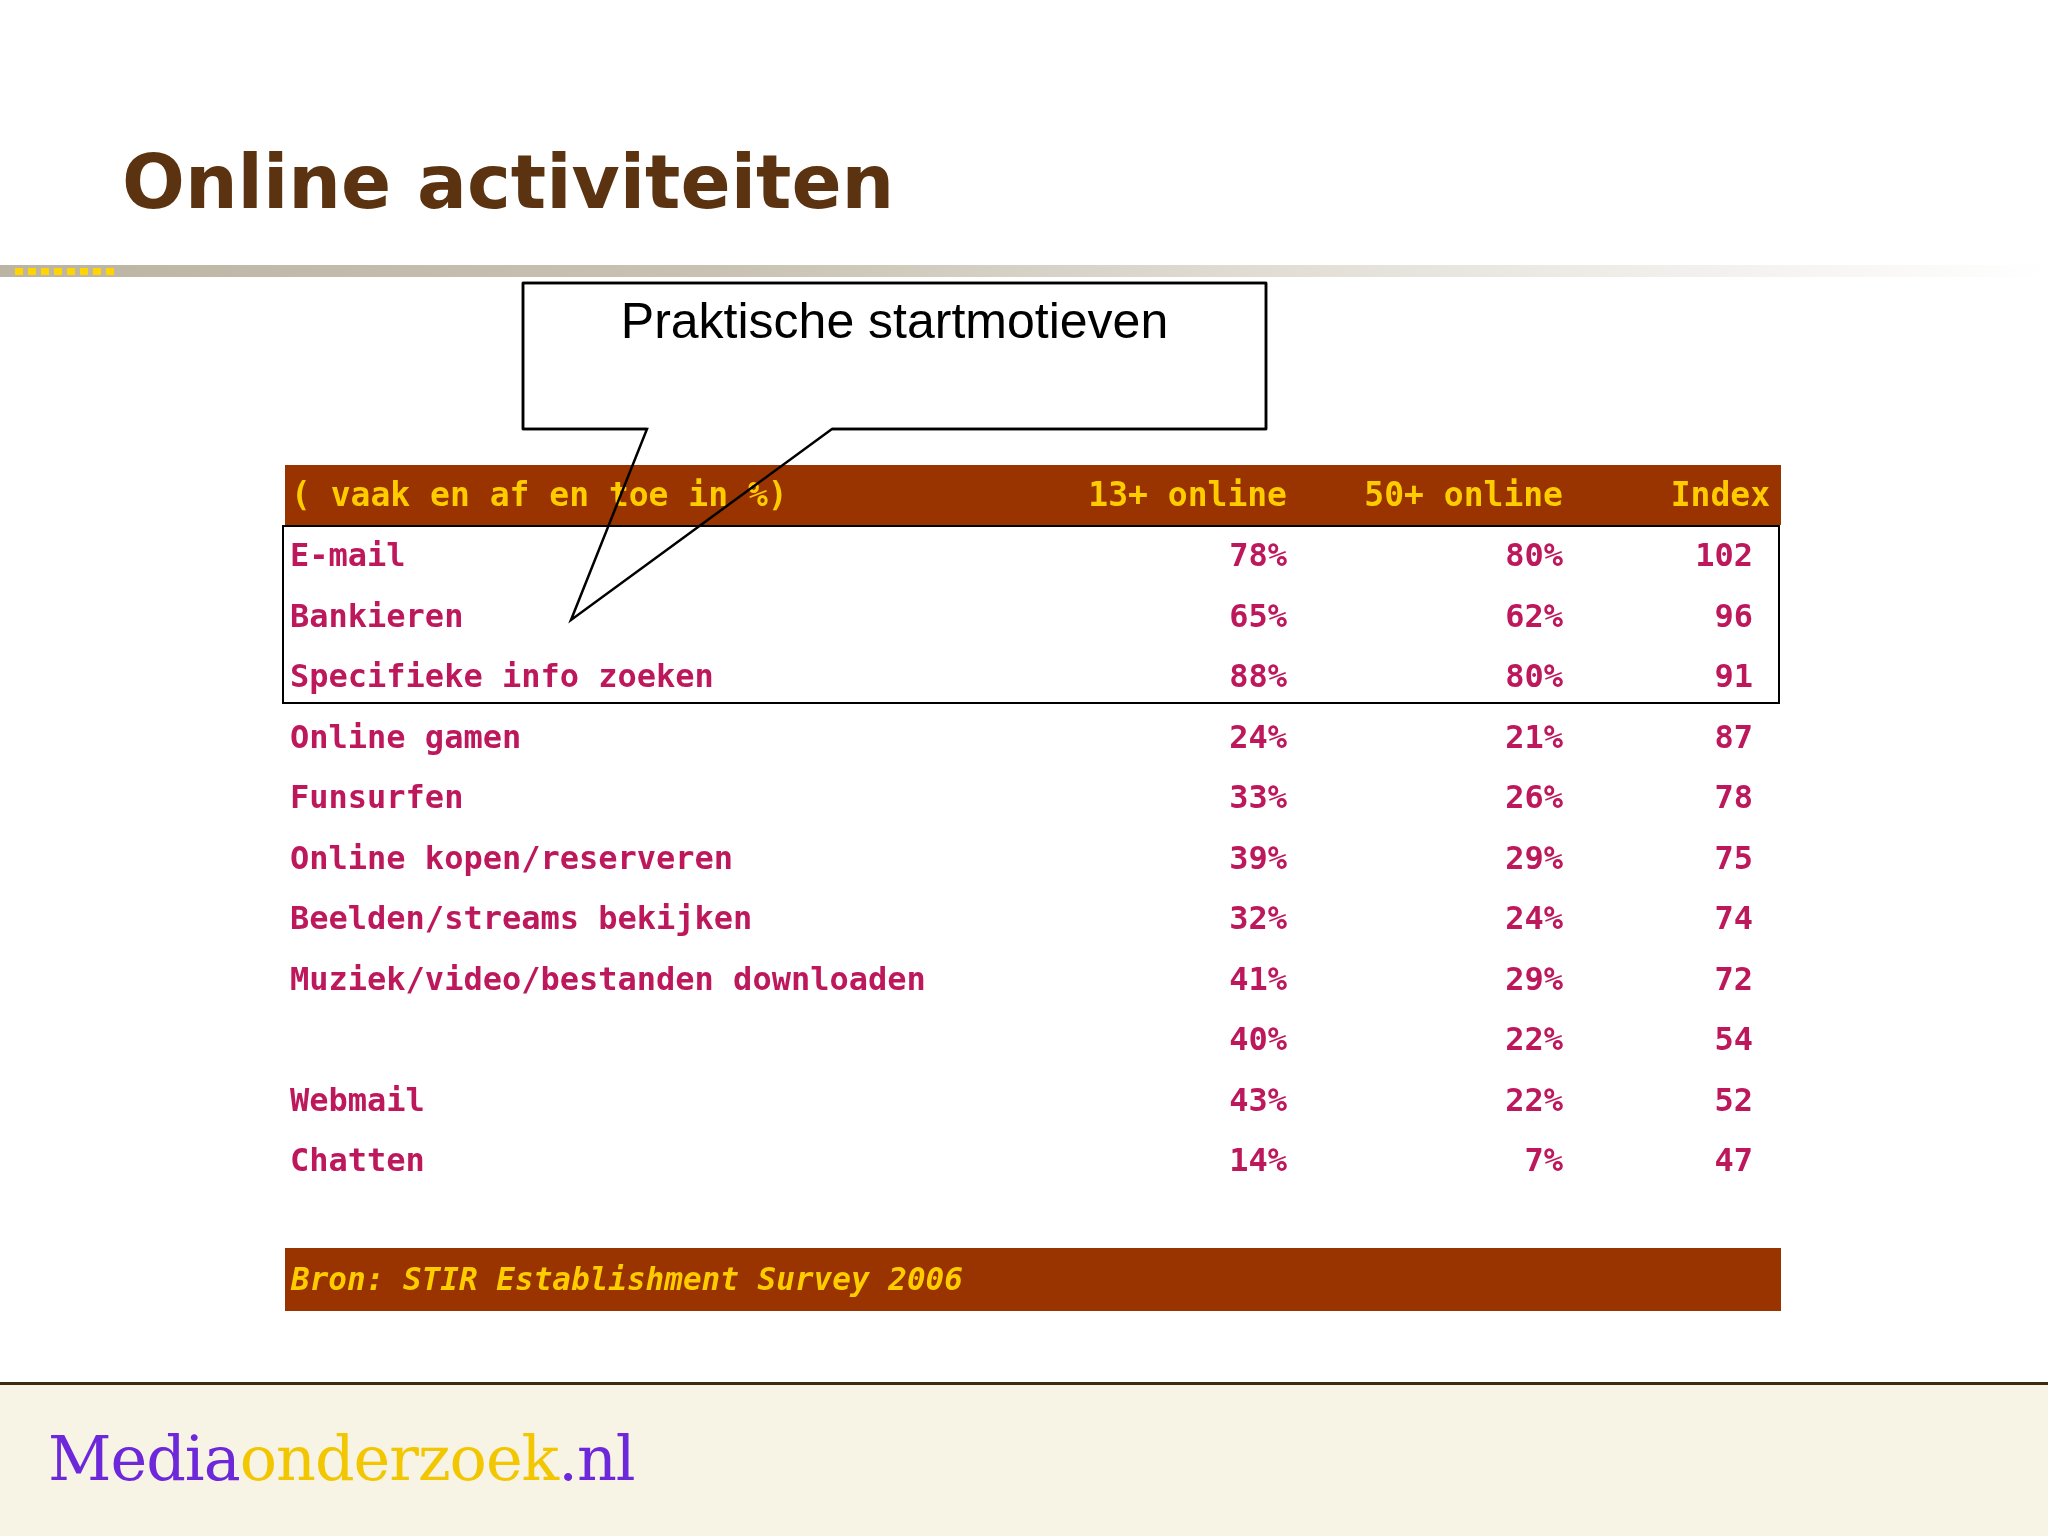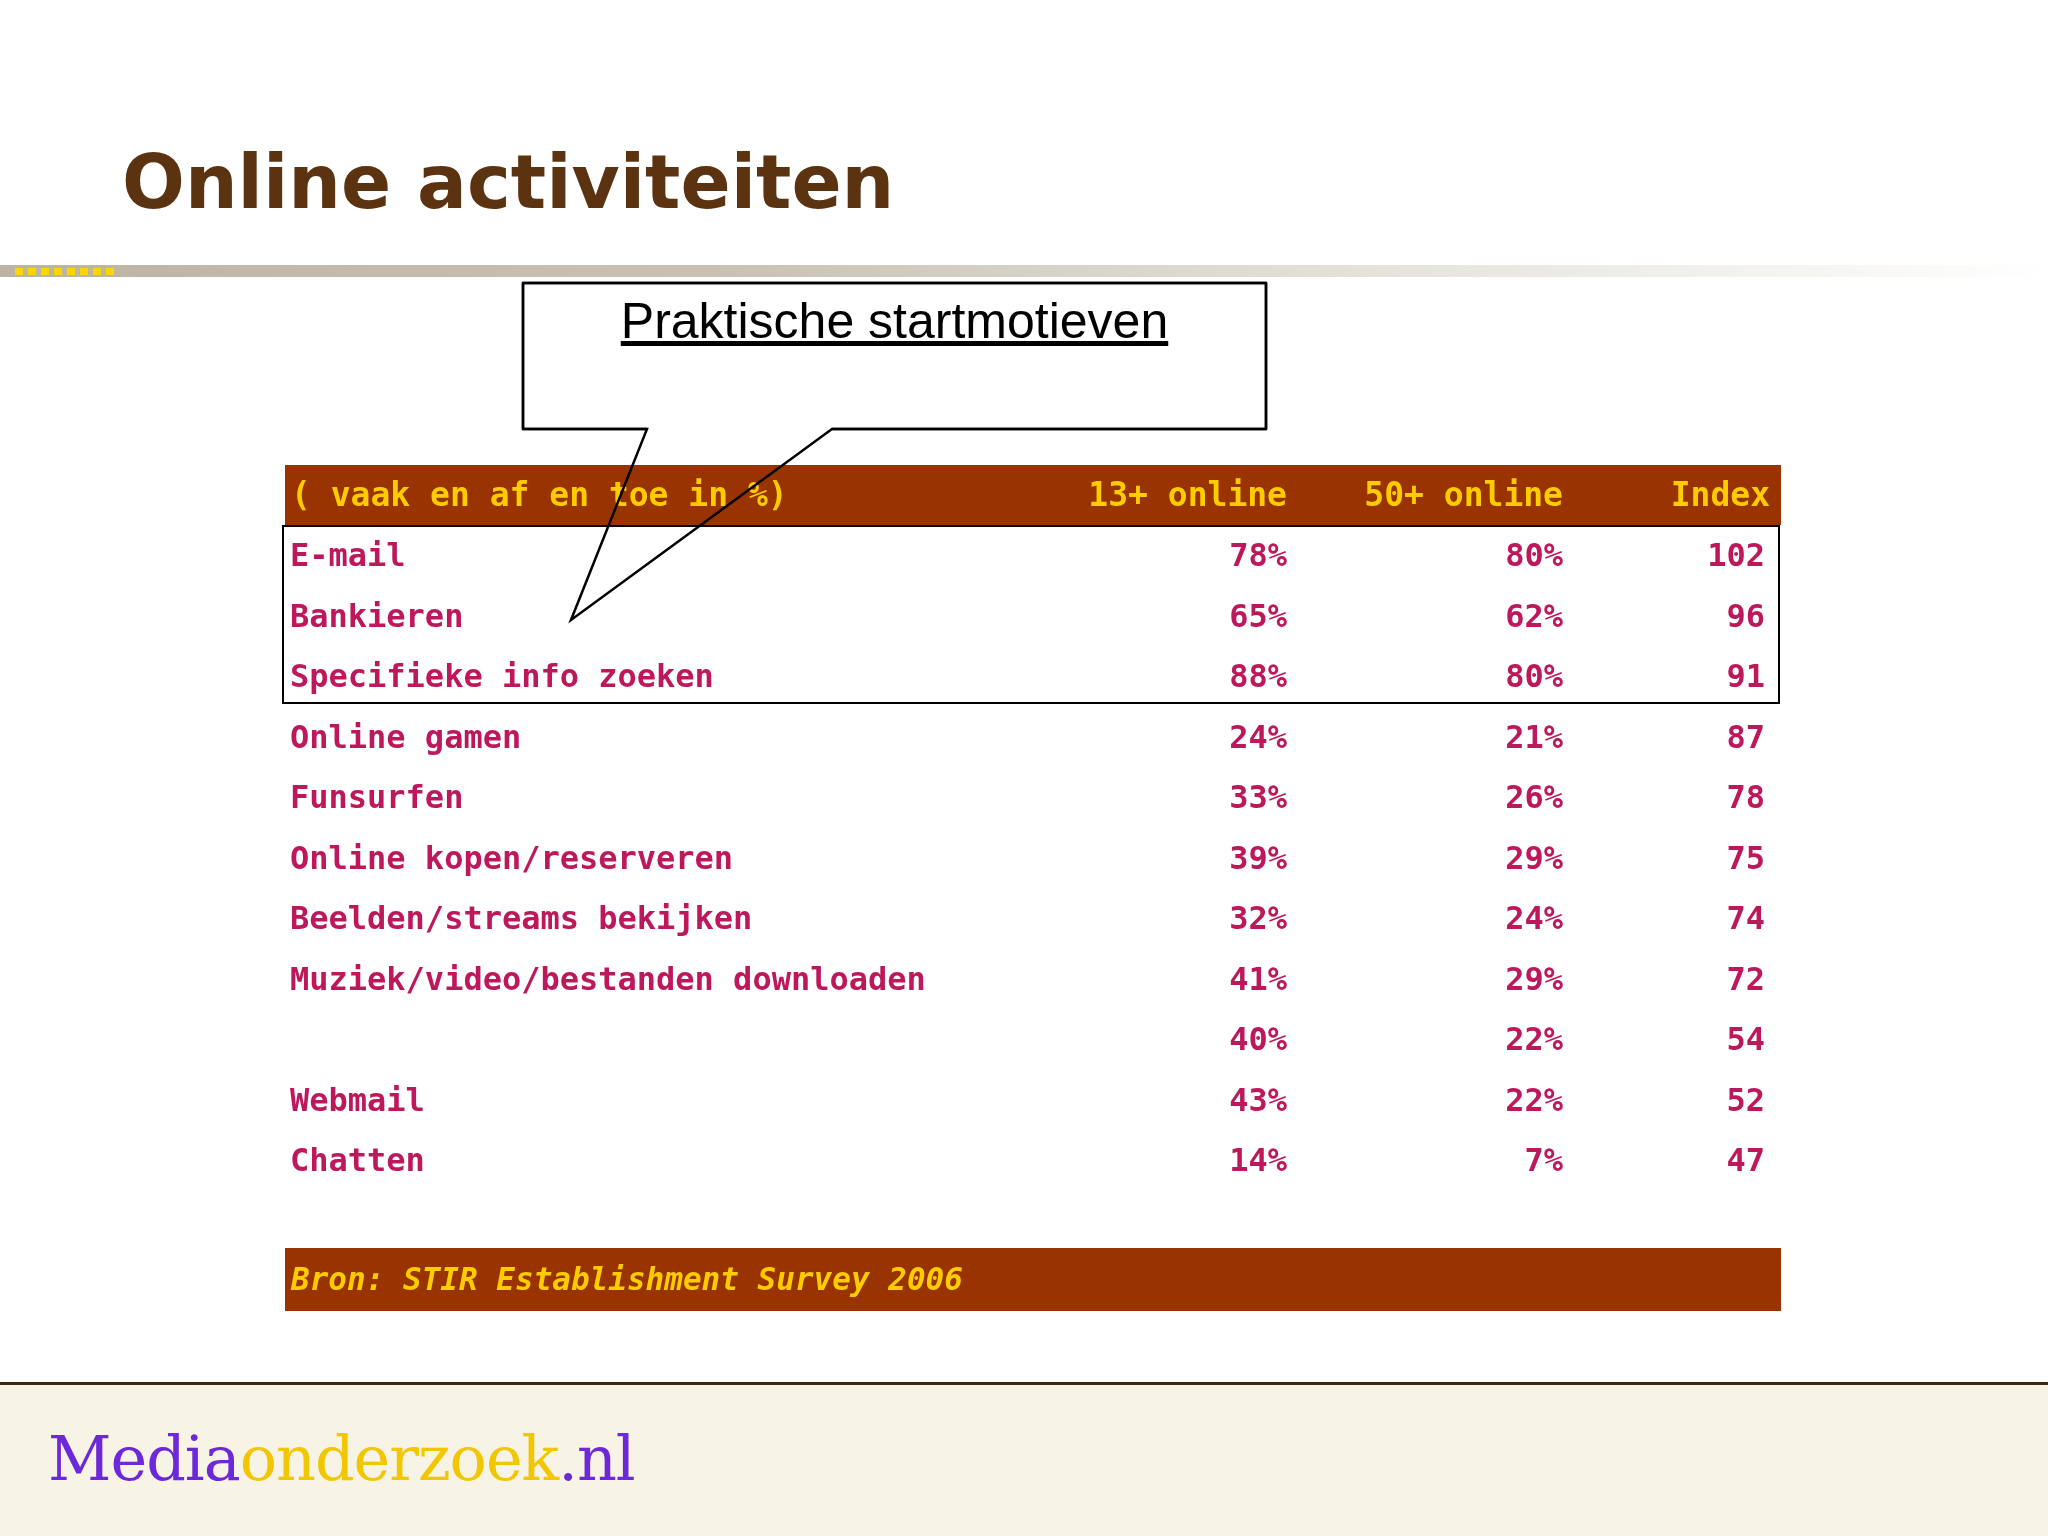--- a/index.html
+++ b/index.html
@@ -21,21 +21,20 @@
   .rule-dots {
     position: absolute; left: 15px; top: 268px; height: 7px; display: flex; gap: 5px;
   }
   .rule-dots span { width: 8px; height: 7px; background: #ffd400; display: block; }
 
   .callout-svg { position: absolute; left: 0; top: 0; width: 2048px; height: 1536px; pointer-events: none; z-index: 5; }
   .callout-text {
     position: absolute; left: 523px; top: 296px; width: 743px; text-align: center;
     font-family: "Liberation Sans", sans-serif; font-size: 50px; color: #000; z-index: 6;
     line-height: 1;
-    text-decoration: underline;
   }
 
   .table-header {
     position: absolute; left: 285px; top: 465px; width: 1496px; height: 60px;
     background: #993300; color: #ffcc00;
     font-family: "DejaVu Sans Mono", monospace; font-weight: bold; font-size: 33px; text-align: right;
   }
   .table-header .cell { position: absolute; top: 12px; line-height: 36px; white-space: nowrap; }
   .h-label { left: 6px; }
   .h-c1 { right: calc(1496px - 1002px); }
@@ -46,21 +45,21 @@
     position: absolute; left: 282px; top: 525px; width: 1498px; height: 179px;
     border: 2px solid #000; box-sizing: border-box; z-index: 2;
   }
 
   .rows { position: absolute; left: 285px; top: 525px; width: 1496px; }
   .row { position: relative; height: 60.5px; font-family: "DejaVu Sans Mono", monospace; font-size: 32px; color: #be185d; font-weight: bold; }
   .row .cell { position: absolute; top: 10px; line-height: 40px; white-space: nowrap; }
   .c-label { left: 5px; }
   .c-1 { right: calc(1496px - 1002px); }
   .c-2 { right: calc(1496px - 1278px); }
-  .c-3 { right: 16px; margin-left: 20px; }
+  .c-3 { right: 28px; margin-left: 20px; }
 
   .source-band {
     position: absolute; left: 285px; top: 1248px; width: 1496px; height: 63px;
     background: #993300; color: #ffcc00;
     font-family: "DejaVu Sans Mono", monospace; font-weight: bold; font-style: italic; font-size: 31px;
   }
   .source-band .txt { position: absolute; left: 6px; top: 13px; line-height: 36px; white-space: nowrap; }
 
   .footer-line { position: absolute; left: 0; top: 1382px; width: 2048px; height: 3px; background: #3d2a10; }
   .footer { position: absolute; left: 0; top: 1385px; width: 2048px; height: 151px; background: #f7f3e5; }

